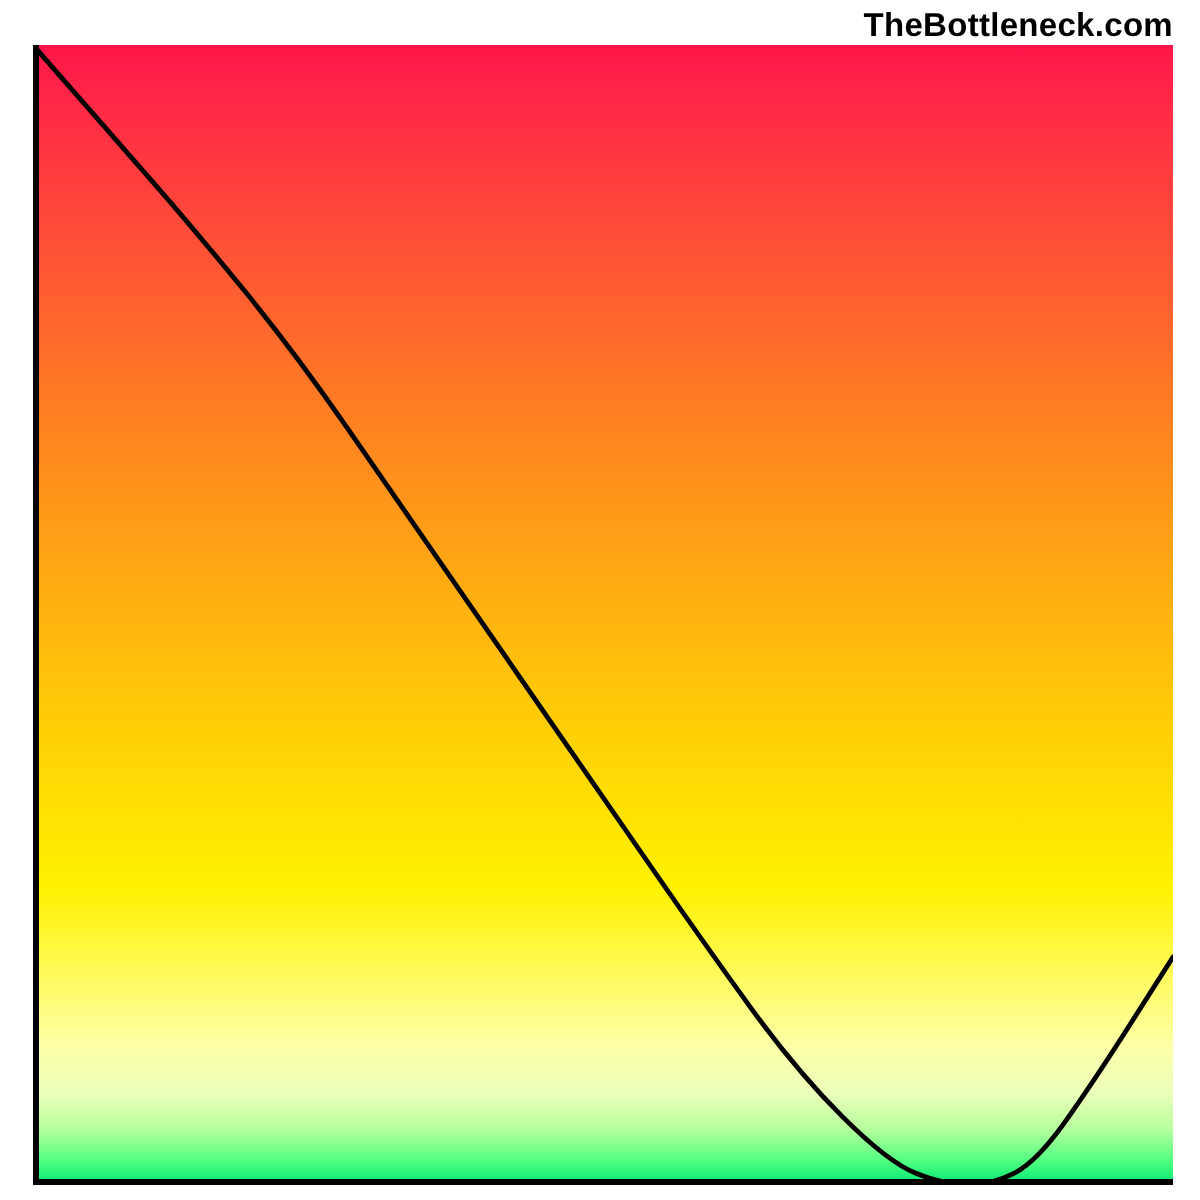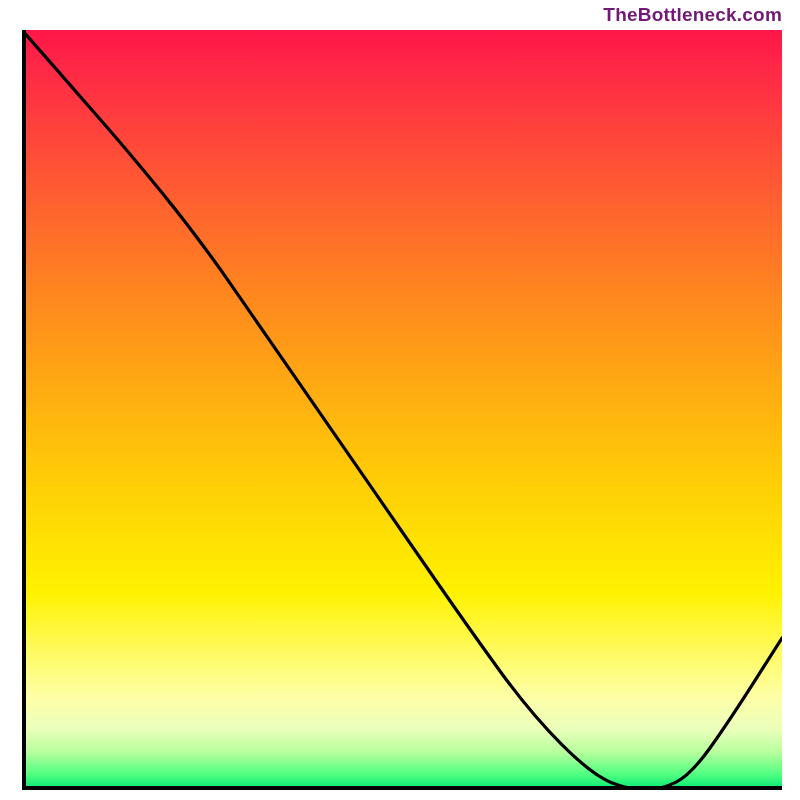--- a/index.html
+++ b/index.html
@@ -12,23 +12,23 @@
     overflow: hidden;
   }
   .container {
     position: absolute;
     inset: 0;
   }
   .watermark {
     position: absolute;
     top: 4px;
     right: 18px;
-    font-size: 19px;
+    font-size: 22px;
     font-weight: 600;
-    color: #701a75;
+    color: #000000;
     letter-spacing: 0.2px;
   }
   .plot {
     position: absolute;
     left: 22px;
     top: 30px;
     width: 760px;
     height: 760px;
   }
   .plot-inner {

